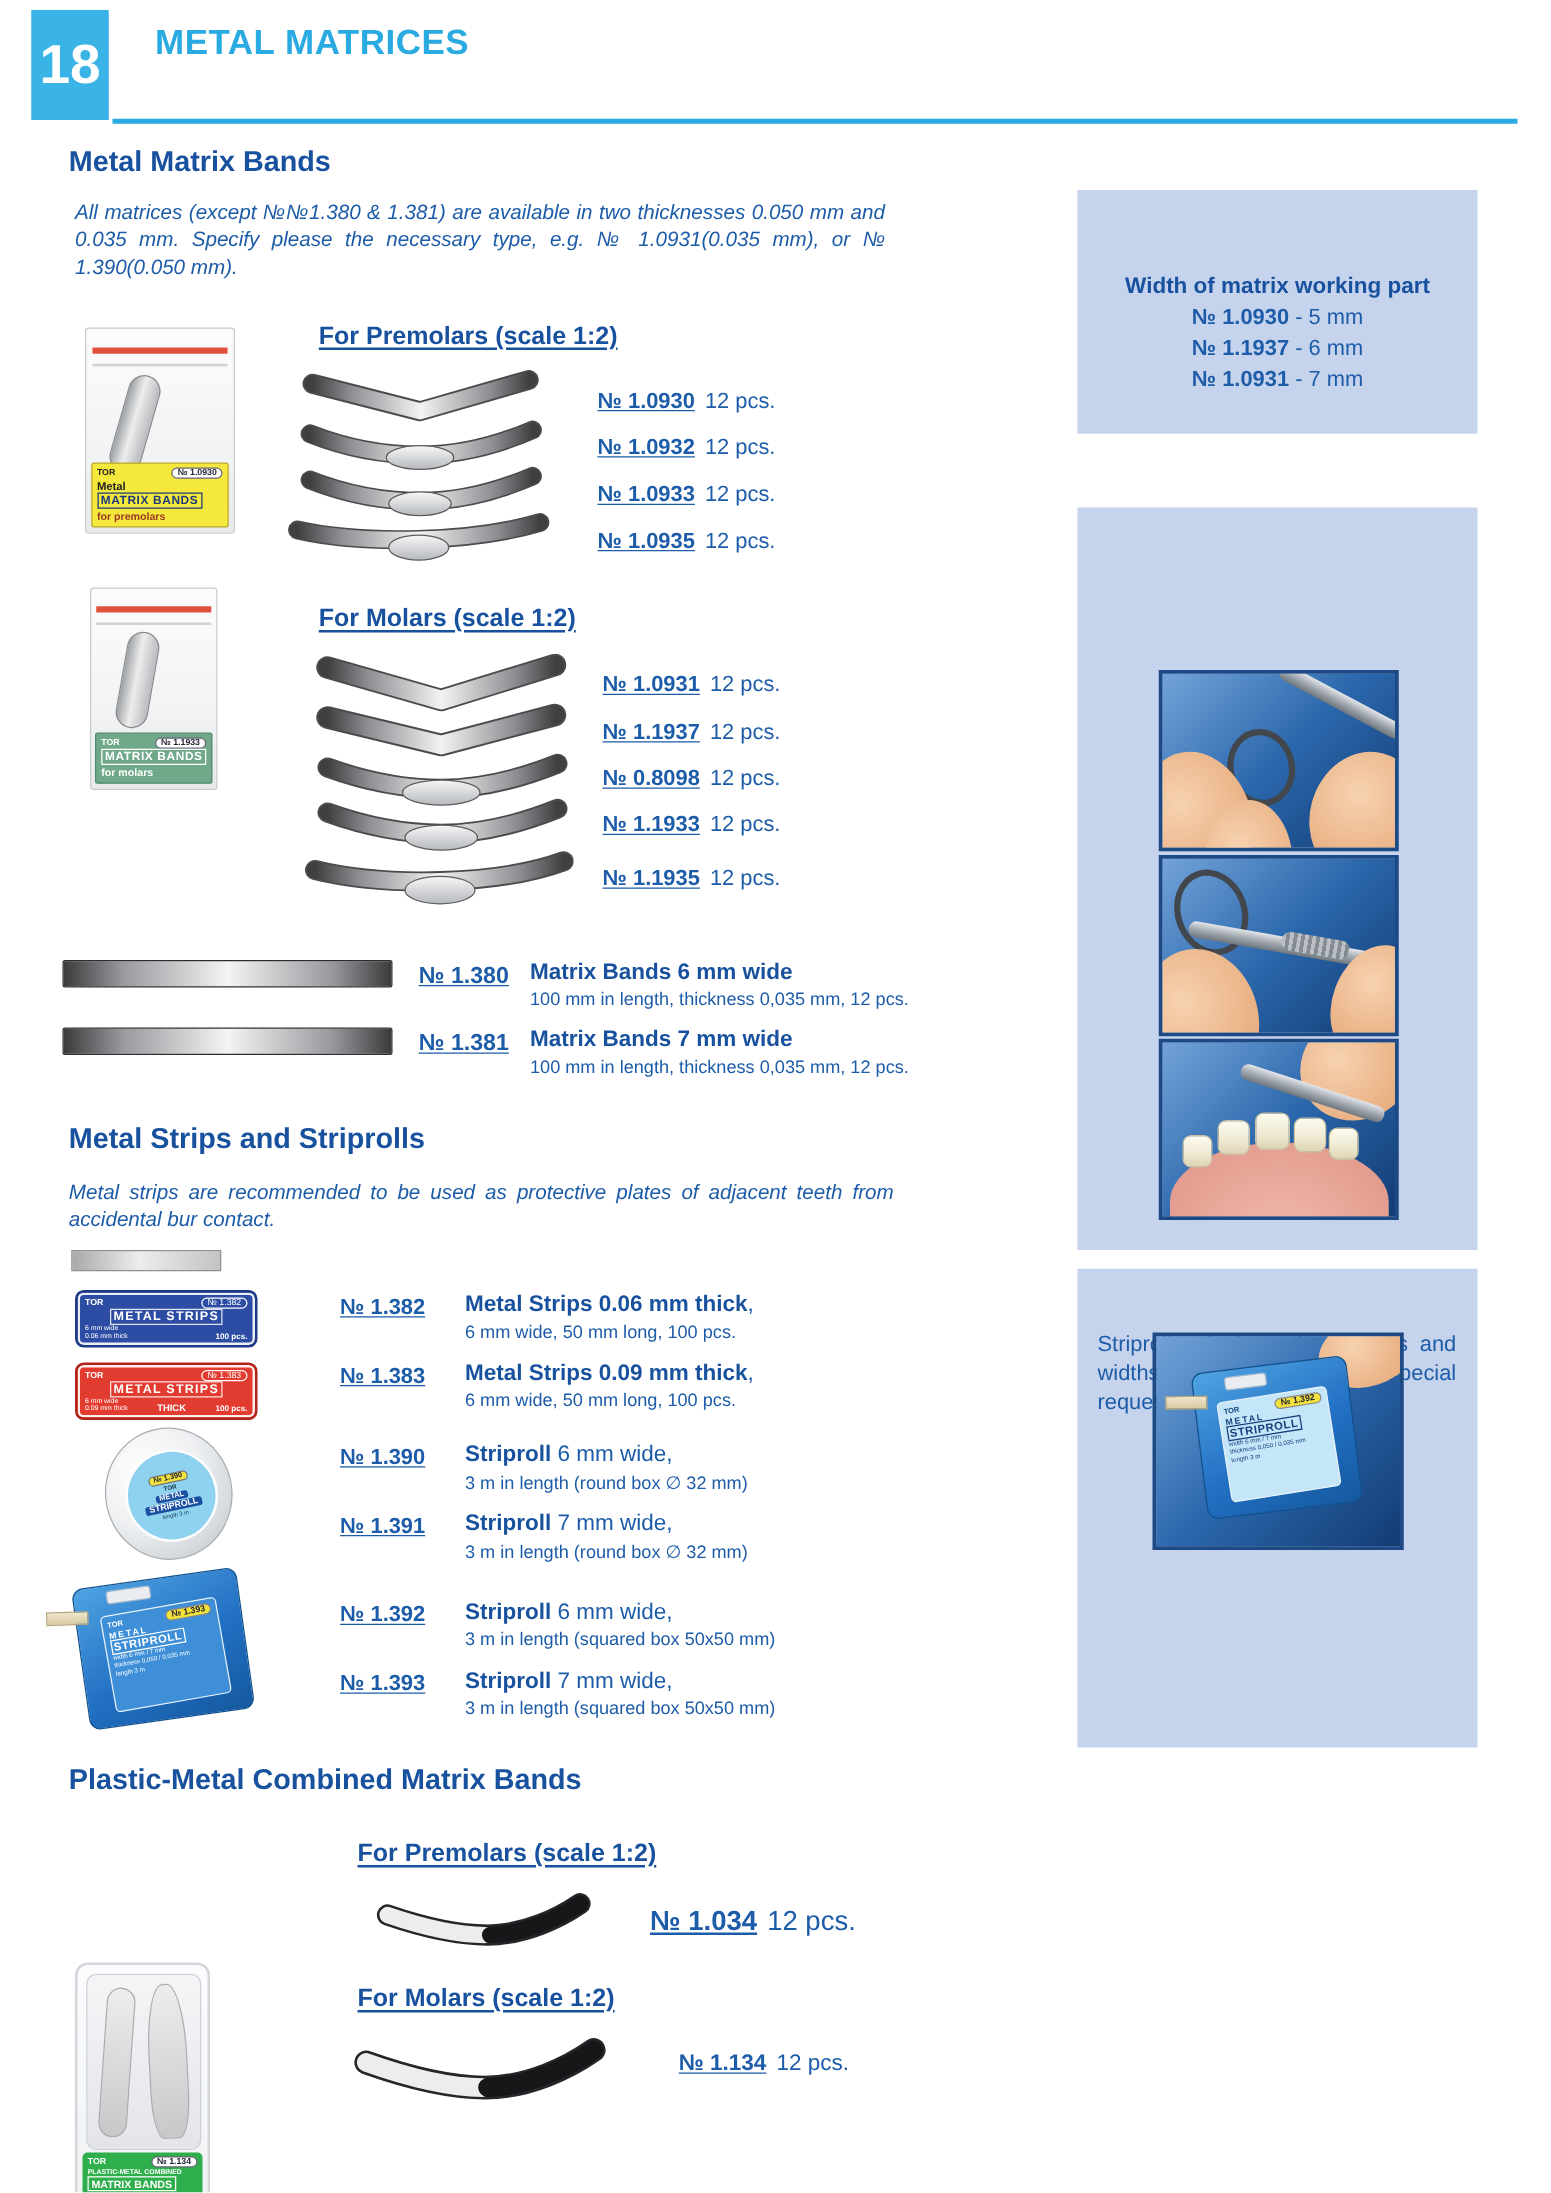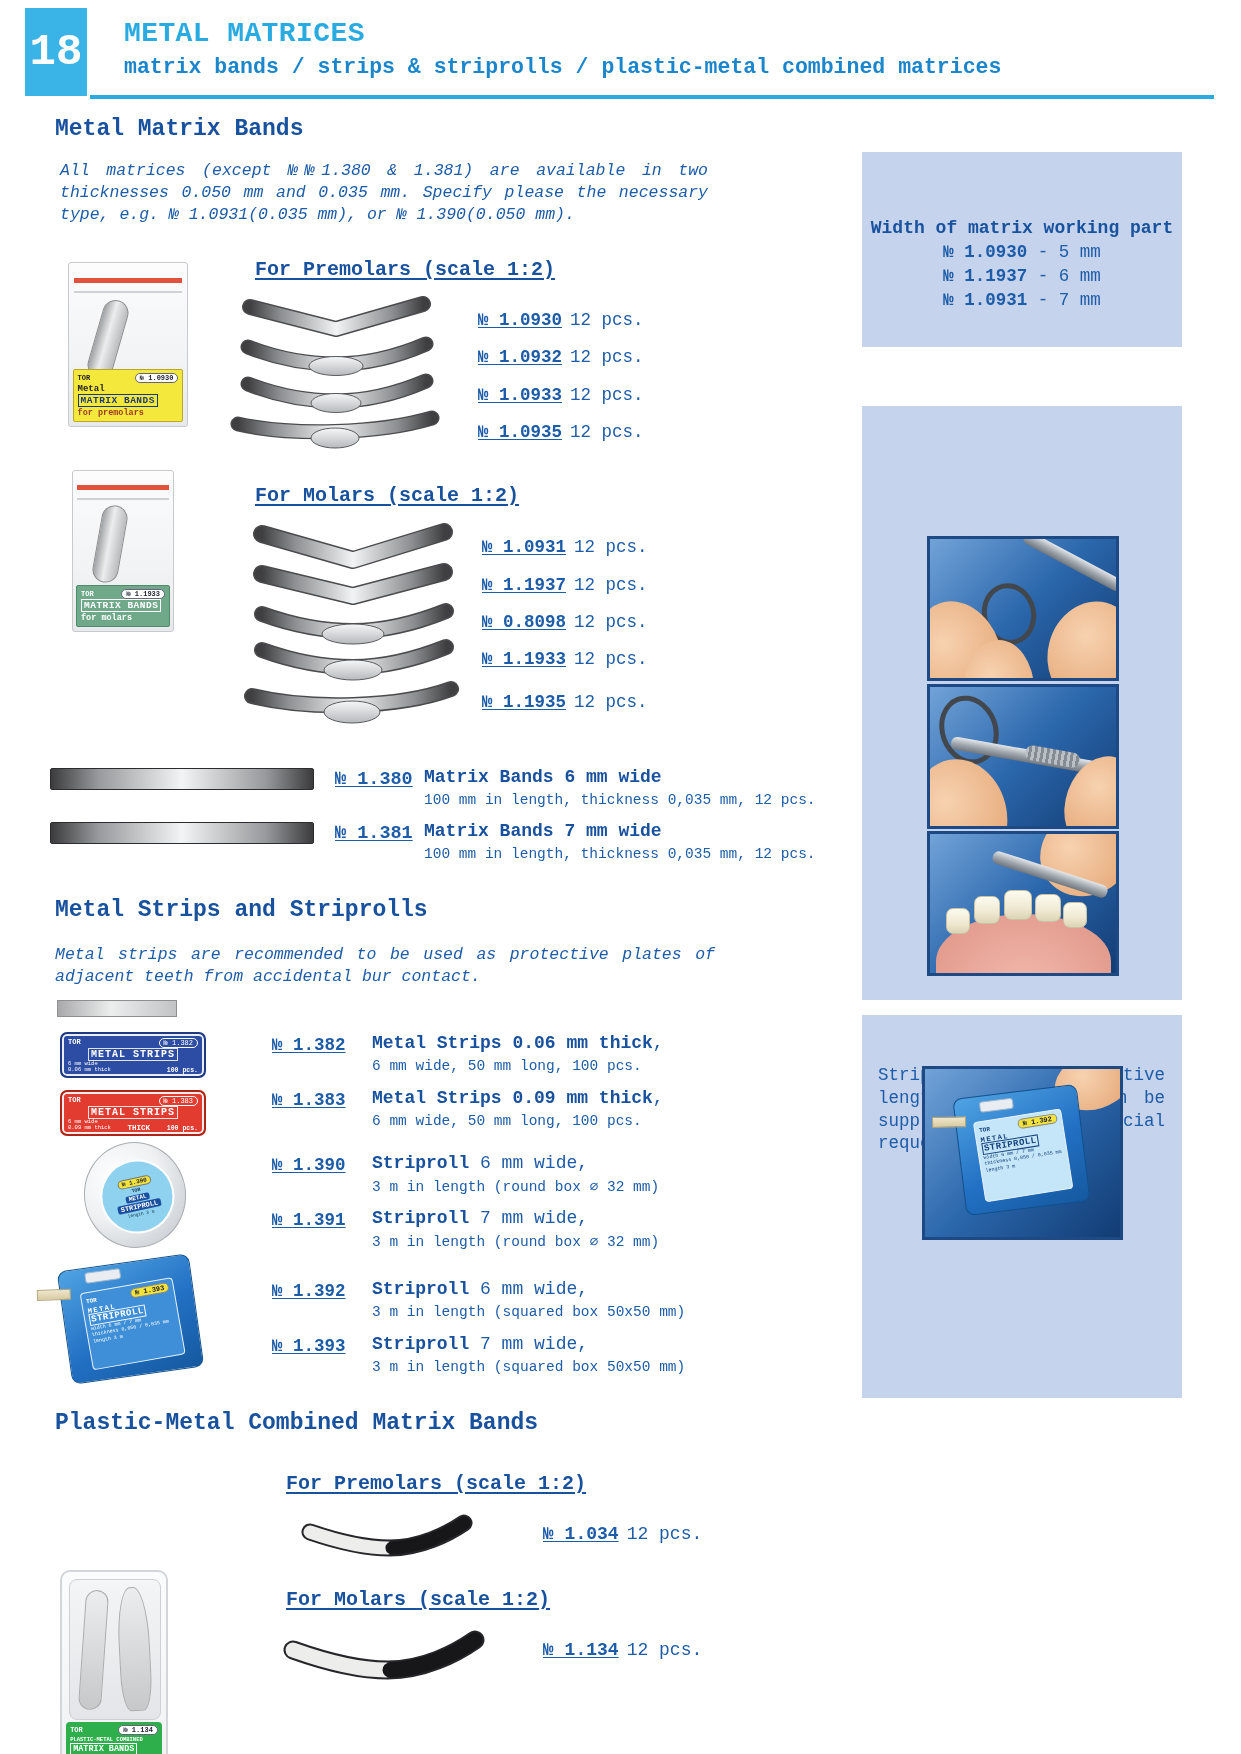--- a/index.html
+++ b/index.html
@@ -1,17 +1,17 @@
 <!DOCTYPE html>
 <html><head>
 <meta charset="utf-8">
 <style>
   html,body{margin:0;padding:0;background:#fff;}
   .page{position:relative;width:1241px;height:1754px;background:#fff;
-        font-family:Liberation Mono, monospace;overflow:hidden;}
+        font-family:Liberation Sans, sans-serif;overflow:hidden;}
   .abs{position:absolute;}
 
   
   .pagenum{left:25px;top:8px;width:62px;height:88px;background:#3AB3E6;color:#fff;
            font-size:44px;font-weight:bold;display:flex;align-items:center;justify-content:center;}
   .htitle{left:124px;top:18px;font-size:28px;font-weight:bold;color:#29ABE2;letter-spacing:.4px;}
   .hsub{left:124px;top:55px;font-size:21.5px;font-weight:bold;color:#1C86CC;}
   .hrule{left:90px;top:95px;width:1124px;height:4px;background:#29ABE2;}
 
   
@@ -152,21 +152,20 @@
       </linearGradient>
       <linearGradient id="mgv" x1="0" y1="0" x2="0" y2="1">
         <stop offset="0" stop-color="#f6f7f8"></stop>
           <stop offset="1" stop-color="#b6b9bd"></stop>
       </linearGradient>
     </defs>
   </svg>
 
   <div class="abs pagenum">18</div>
   <div class="abs htitle">METAL MATRICES</div>
-  <div class="abs hsub">matrix bands / strips &amp; striprolls / plastic-metal combined matrices</div>
   <div class="abs hrule"></div>
 
   <div class="abs h1" style="left:55px;top:116px">Metal Matrix Bands</div>
   <div class="abs intro" style="left:60px;top:160px;width:648px">All matrices (except №№1.380 &amp; 1.381) are available in two thicknesses 0.050 mm and 0.035 mm. Specify please the necessary type, e.g. № 1.0931(0.035 mm), or № 1.390(0.050 mm).</div>
 
   <div class="abs subhead" style="left:255px;top:258px">For Premolars (scale 1:2)</div>
 
   <div class="abs bag" style="left:68px;top:262px;width:118px;height:163px">
     <div class="bag-red"></div>
     <div class="bag-zip"></div>
@@ -388,21 +387,21 @@
     </div>
   </div>
 
   <div class="abs subhead" style="left:286px;top:1472px">For Premolars (scale 1:2)</div>
 
   <svg class="abs" style="left:300px;top:1510px" width="175" height="55" viewBox="0 0 175 55">
     <path d="M10,22 C45,34 70,38 90,38 C120,38 148,24 164,13" fill="none" stroke="#26262a" stroke-width="17" stroke-linecap="round"></path>
     <path d="M10,22 C45,34 70,38 88,38" fill="none" stroke="#EDEDEB" stroke-width="13" stroke-linecap="round"></path>
     <path d="M92,38 C120,37 148,24 164,13" fill="none" stroke="#17171a" stroke-width="13" stroke-linecap="round"></path>
   </svg>
-  <div class="abs rowlab" style="left:543px;top:1524px;font-size:18px">
+  <div class="abs rowlab" style="left:520px;top:1524px;font-size:22px">
     <span class="ref">№ 1.034</span><span class="qty">12 pcs.</span>
   </div>
 
   <div class="abs subhead" style="left:286px;top:1588px">For Molars (scale 1:2)</div>
 
   <svg class="abs" style="left:283px;top:1626px" width="205" height="60" viewBox="0 0 205 60">
     <path d="M10,24 C55,40 85,44 105,44 C140,44 172,28 192,14" fill="none" stroke="#26262a" stroke-width="19" stroke-linecap="round"></path>
     <path d="M10,24 C55,40 85,44 103,44" fill="none" stroke="#EDEDEB" stroke-width="15" stroke-linecap="round"></path>
     <path d="M107,44 C140,43 172,28 192,14" fill="none" stroke="#17171a" stroke-width="15" stroke-linecap="round"></path>
   </svg>

